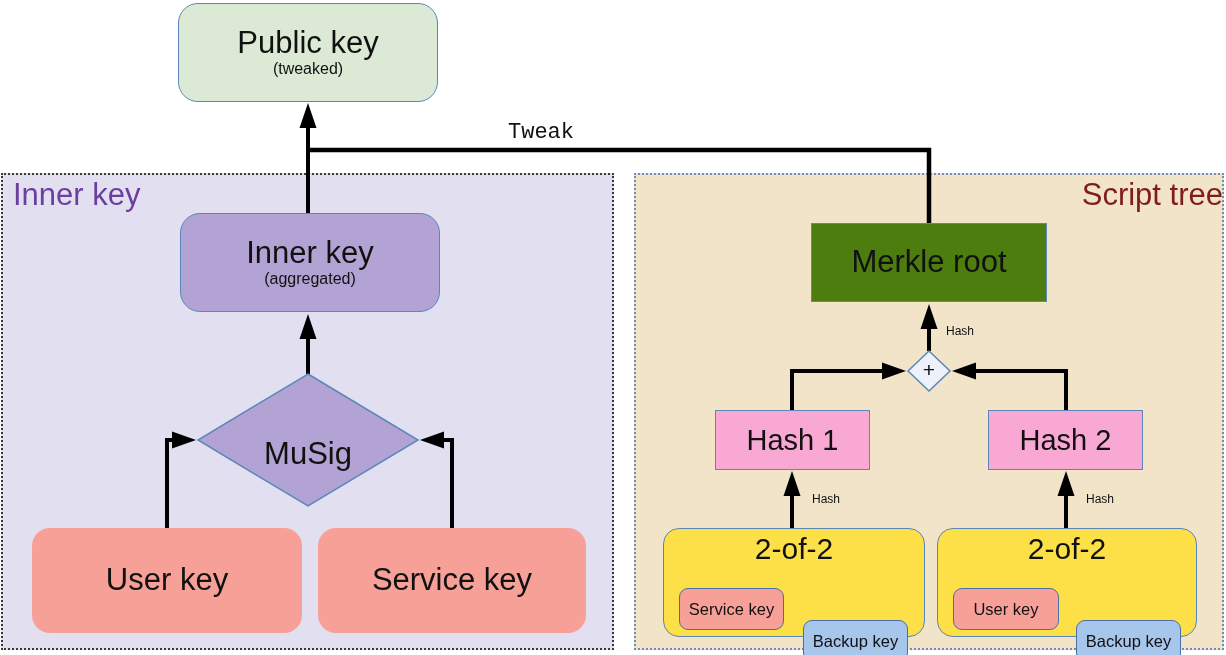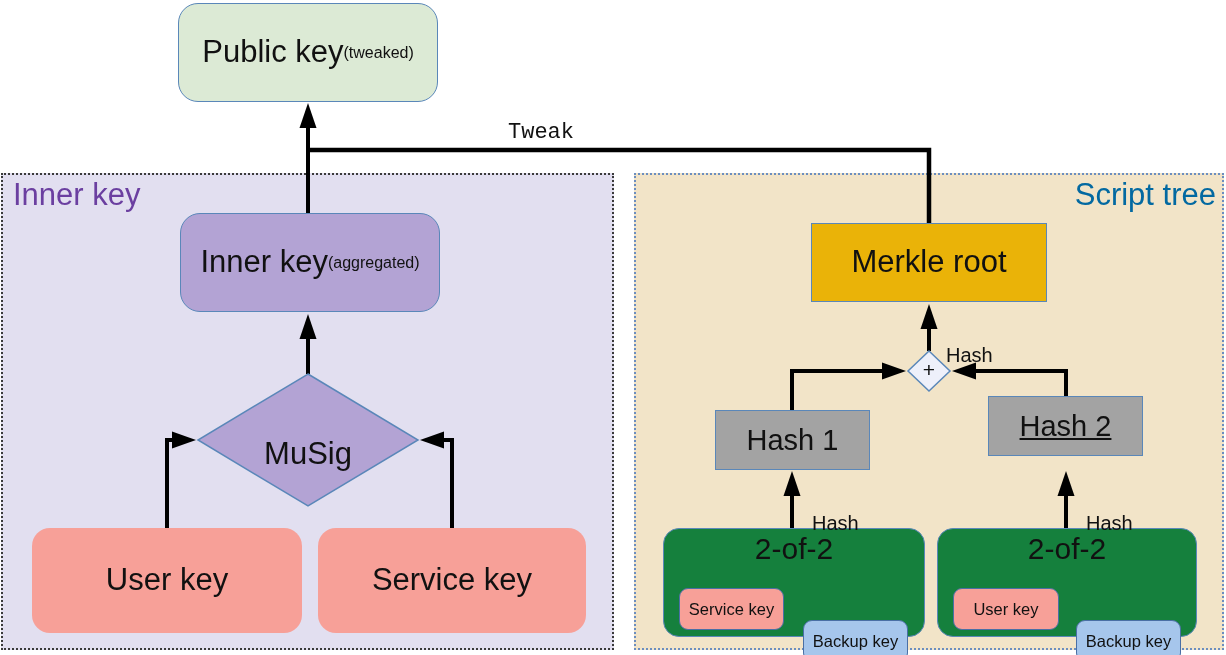--- a/index.html
+++ b/index.html
@@ -5,54 +5,54 @@
   html,body{margin:0;padding:0;background:#ffffff;}
   #stage{
     position:relative;width:1226px;height:655px;overflow:hidden;
     font-family:"Liberation Sans", sans-serif;color:#111;background:#ffffff;
   }
   .group{position:absolute;box-sizing:border-box;z-index:1;}
   .group-inner{left:1px;top:173px;width:613px;height:477px;background:#e2dff0;border:2px dotted #3a3a3a;}
   .group-script{left:634px;top:173px;width:590px;height:477px;background:#f2e4c8;border:2px dotted #6c8ebf;}
   .group-label{position:absolute;font-size:31px;line-height:1.1;z-index:4;}
   .group-label.inner{left:13px;top:178px;color:#6b3fa0;}
-  .group-label.script{right:10px;top:178px;color:#0369a1;text-align:right;}
+  .group-label.script{right:3px;top:178px;color:#7f1d1d;text-align:right;}
   svg.wires{position:absolute;left:0;top:0;z-index:2;}
   .node{
     position:absolute;box-sizing:border-box;z-index:3;
-    display:flex;flex-direction:row;align-items:center;justify-content:center;
+    display:flex;flex-direction:column;align-items:center;justify-content:center;
     text-align:center;
   }
   .rounded{border-radius:20px;border:1.5px solid #5a87b9;}
   .square{border:1.5px solid #5a87b9;}
   .node .title{font-size:31px;line-height:1.05;}
   .node .subtitle{font-size:16px;line-height:1.2;text-align:right;}
   .pubkey{left:178px;top:3px;width:260px;height:99px;background:#dcead5;}
   .innerkey{left:180px;top:213px;width:260px;height:99px;background:#b3a3d4;}
   .userkey{left:32px;top:528px;width:270px;height:105px;background:#f7a098;border-radius:18px;}
   .servicekey{left:318px;top:528px;width:268px;height:105px;background:#f7a098;border-radius:18px;}
-  .merkle{left:811px;top:223px;width:236px;height:79px;background:#eab308;}
-  .hashbox{width:155px;height:60px;background:#a3a3a3;}
+  .merkle{left:811px;top:223px;width:236px;height:79px;background:#4d7c0f;}
+  .hashbox{width:155px;height:60px;background:#f9a8d4;}
   .hash1{left:715px;top:410px;}
-  .hash2{left:988px;top:396px;text-decoration:underline;}
-  .branch{position:absolute;box-sizing:border-box;z-index:3;background:#15803d;
+  .hash2{left:988px;top:410px;}
+  .branch{position:absolute;box-sizing:border-box;z-index:3;background:#fde047;
     border:1.5px solid #5a87b9;border-radius:16px;}
   .branch-left{left:663px;top:528px;width:262px;height:109px;}
   .branch-right{left:937px;top:528px;width:260px;height:109px;}
   .branch .btitle{position:absolute;left:0;right:0;top:3px;text-align:center;font-size:30px;}
   .minikey{position:absolute;top:59px;height:42px;box-sizing:border-box;border:1.5px solid #4a6fa5;
     border-radius:9px;display:flex;align-items:center;justify-content:center;font-size:16.5px;}
   .mini-salmon{background:#f7a098;}
   .mini-blue{background:#a6c6ec;margin-top:32px;}
   .diamond-label{position:absolute;z-index:4;text-align:center;}
   .musig-label{left:233px;top:436px;width:150px;font-size:31px;}
   .plus-label{left:914px;top:358px;width:30px;font-size:21px;}
   .edge-label{position:absolute;z-index:4;}
   .tweak-label{left:505px;top:120px;width:72px;text-align:center;font-size:22px;font-family:Liberation Mono, monospace;}
-  .hash-small{font-size:20px;margin-top:20px;}
+  .hash-small{font-size:12px;}
   .hash-root-label{left:946px;top:324px;}
   .hash-left-label{left:812px;top:492px;}
   .hash-right-label{left:1086px;top:492px;}
 </style>
 </head>
 <body>
 
 <div id="stage">
 
   <div class="group group-inner"></div>

